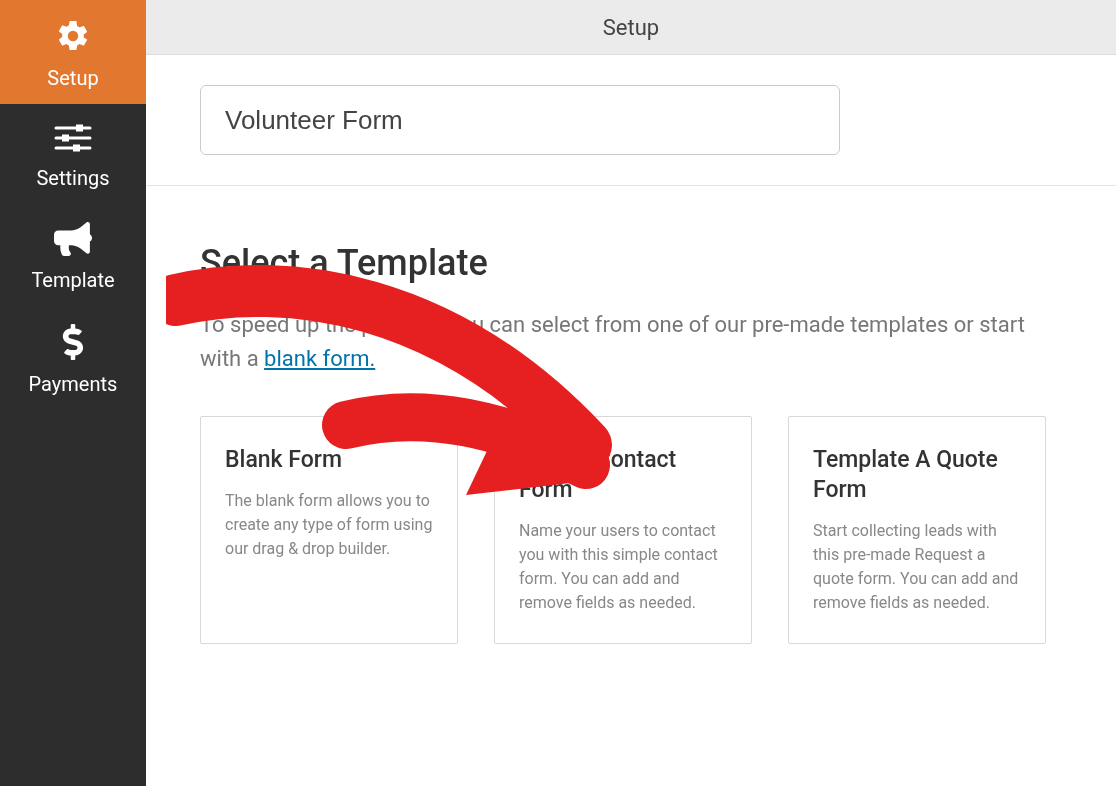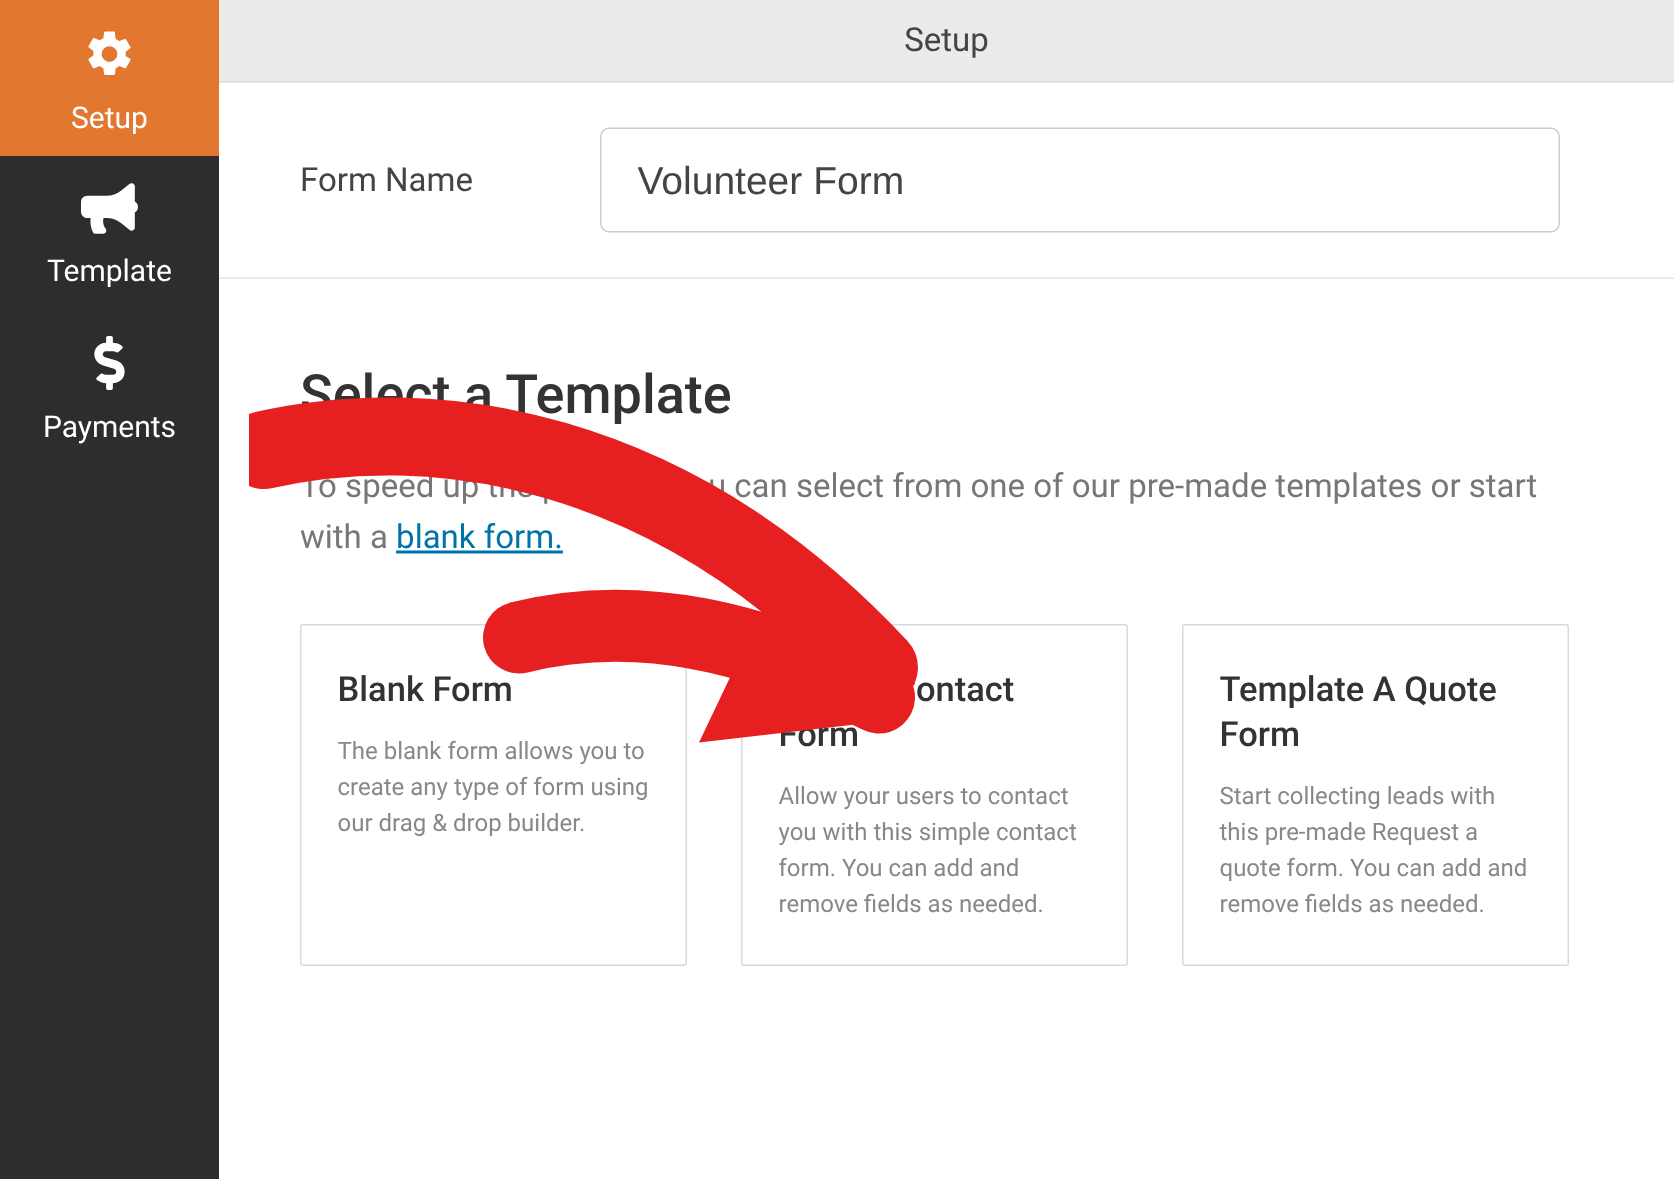--- a/index.html
+++ b/index.html
@@ -130,20 +130,33 @@
   <div class="sidebar-item active">
     <span class="icon">
       <svg width="36" height="36" viewBox="0 0 24 24" fill="#fff">
           <path d="M19.14,12.94a7.14,7.14,0,0,0,.06-.94,7.14,7.14,0,0,0-.06-.94l2.03-1.58a.5.5,0,0,0,.12-.64l-1.92-3.32a.5.5,0,0,0-.61-.22l-2.39.96a7.03,7.03,0,0,0-1.62-.94l-.36-2.54A.5.5,0,0,0,13.9,2H10.1a.5.5,0,0,0-.49.42L9.25,4.96a7.03,7.03,0,0,0-1.62.94l-2.39-.96a.5.5,0,0,0-.61.22L2.71,8.48a.5.5,0,0,0,.12.64l2.03,1.58a7.14,7.14,0,0,0-.06.94,7.14,7.14,0,0,0,.06.94L2.83,14.16a.5.5,0,0,0-.12.64l1.92,3.32a.5.5,0,0,0,.61.22l2.39-.96a7.03,7.03,0,0,0,1.62.94l.36,2.54a.5.5,0,0,0,.49.42h3.8a.5.5,0,0,0,.49-.42l.36-2.54a7.03,7.03,0,0,0,1.62-.94l2.39.96a.5.5,0,0,0,.61-.22l1.92-3.32a.5.5,0,0,0-.12-.64ZM12,15.5A3.5,3.5,0,1,1,15.5,12,3.5,3.5,0,0,1,12,15.5Z"></path>
         </svg>
     </span>
     <span class="label">Setup</span>
   </div>
 
 
+  <div class="sidebar-item">
+    <span class="icon">
+      <svg width="38" height="32" viewBox="0 0 38 32" fill="none" stroke="#fff" stroke-width="3" stroke-linecap="round">
+        <line x1="2" y1="6" x2="36" y2="6"></line>
+        <line x1="2" y1="16" x2="36" y2="16"></line>
+        <line x1="2" y1="26" x2="36" y2="26"></line>
+        <rect x="22" y="2.5" width="7" height="7" fill="#fff" stroke="none"></rect>
+        <rect x="8" y="12.5" width="7" height="7" fill="#fff" stroke="none"></rect>
+        <rect x="19" y="22.5" width="7" height="7" fill="#fff" stroke="none"></rect>
+      </svg>
+    </span>
+    <span class="label">Settings</span>
+  </div>
 
   <div class="sidebar-item">
     <span class="icon">
       <svg width="38" height="34" viewBox="0 0 576 512" fill="#fff">
           <path d="M576 240c0-23.63-12.95-44.04-32-55.12V32.01C544 23.26 537.02 0 512 0c-7.12 0-14.19 2.38-19.98 7.02l-85.03 68.03C364.28 109.19 310.66 128 256 128H64c-35.35 0-64 28.65-64 64v96c0 35.35 28.65 64 64 64h33.7c-1.39 10.48-2.18 21.14-2.18 32 0 39.77 9.26 77.35 25.56 110.94 5.19 10.69 16.52 17.06 28.4 17.06h74.28c26.05 0 41.69-29.84 25.9-50.56-16.4-21.52-26.15-48.36-26.15-77.44 0-11.11 1.62-21.79 4.41-32H256c54.66 0 108.28 18.81 150.98 52.95l85.03 68.03a32.023 32.023 0 0 0 19.98 7.02c24.92 0 32-22.78 32-32V295.13C563.05 284.04 576 263.63 576 240z"></path>
         </svg>
     </span>
     <span class="label">Template</span>
   </div>
 
@@ -154,38 +167,37 @@
         </svg>
     </span>
     <span class="label">Payments</span>
   </div>
 </div>
 
 <div class="main">
   <div class="titlebar">Setup</div>
 
   <div class="form-name-row">
-    <div class="form-name-label">Form Name</div>
     <input class="form-name-input" type="text" value="Volunteer Form" style="">
   </div>
 
   <div class="content">
     <h2 class="section-title">Select a Template</h2>
     <p class="section-desc">
       <span>To speed up the process, you can select from one of our pre-made templates or start with a </span><a href="#">blank form.</a>
     </p>
 
     <div class="templates">
       <div class="template-card">
         <h3>Blank Form</h3>
         <p>The blank form allows you to create any type of form using our drag &amp; drop builder.</p>
       </div>
       <div class="template-card">
         <h3>Simple Contact Form</h3>
-        <p>Allow your users to contact you with this simple contact form. You can add and remove fields as needed.</p>
+        <p>Name your users to contact you with this simple contact form. You can add and remove fields as needed.</p>
       </div>
       <div class="template-card">
         <h3>Template A Quote Form</h3>
         <p>Start collecting leads with this pre-made Request a quote form. You can add and remove fields as needed.</p>
       </div>
     </div>
   </div>
 
   <svg class="arrow-overlay" width="560" height="320" viewBox="0 0 560 320">
     <path d="M 10 85 C 120 60, 280 80, 420 230" stroke="#e62020" stroke-width="52" fill="none" stroke-linecap="round"></path>

